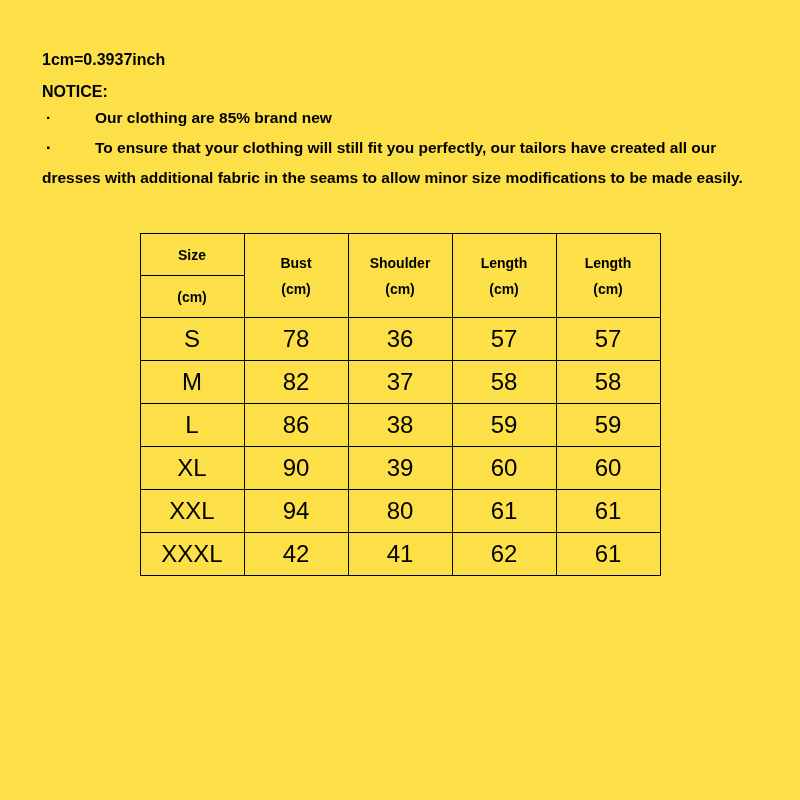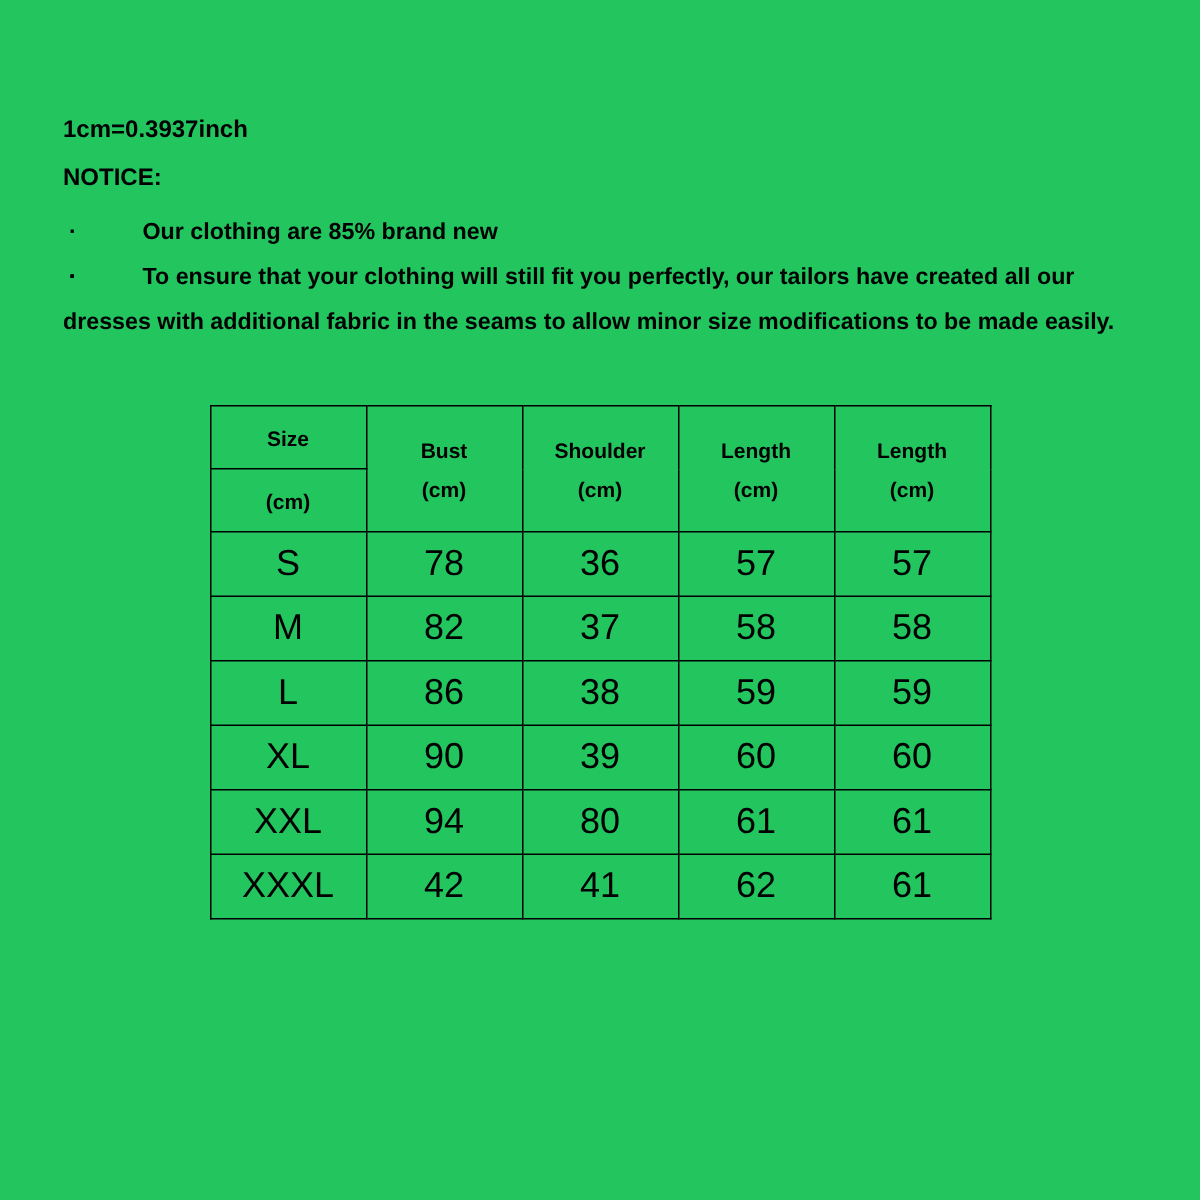--- a/index.html
+++ b/index.html
@@ -8,35 +8,34 @@
     padding: 0;
     background: #ffffff;
     width: 800px;
     height: 800px;
     font-family: "Liberation Sans", "DejaVu Sans", sans-serif;
     color: #000000;
   }
   .page {
     width: 800px;
     height: 800px;
-    background: #22c55e;
-    padding: 76px 42px 0 42px;
+    background: #fde047;
+    padding: 49px 42px 0 42px;
     overflow: hidden;
   }
   .conversion {
     font-size: 16px;
     font-weight: bold;
     line-height: 22px;
     margin-bottom: 10px;
   }
   .notice-title {
     font-size: 16px;
     font-weight: bold;
     line-height: 22px;
-    margin-bottom: 10px;
   }
   .bullet-item {
     position: relative;
     font-size: 15.5px;
     font-weight: bold;
     line-height: 30px;
     text-indent: 53px;
     margin: 0;
   }
   .bullet-marker {

